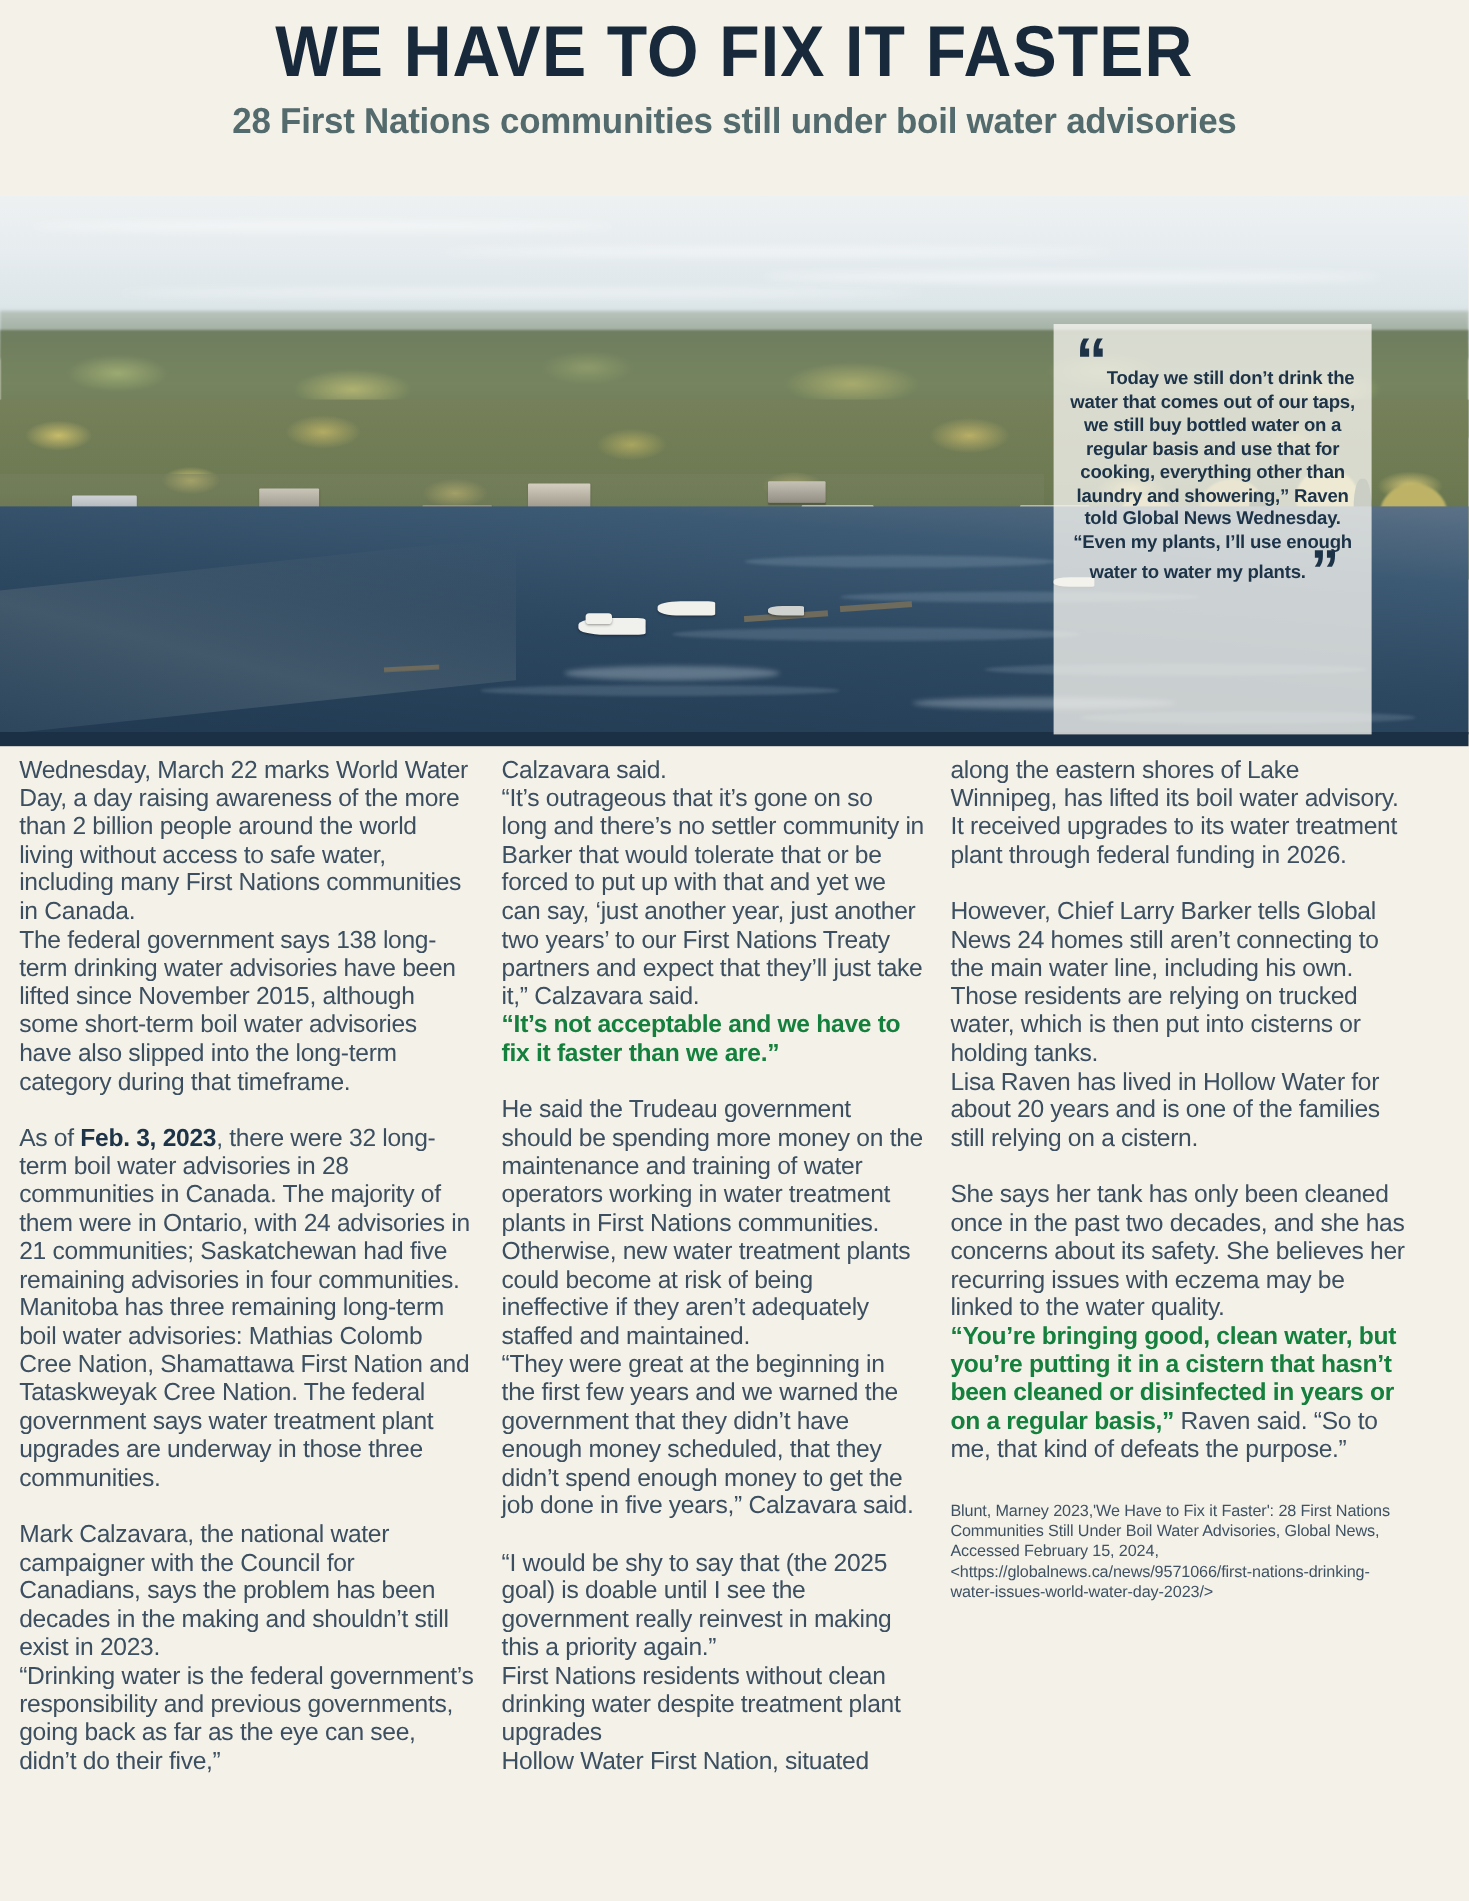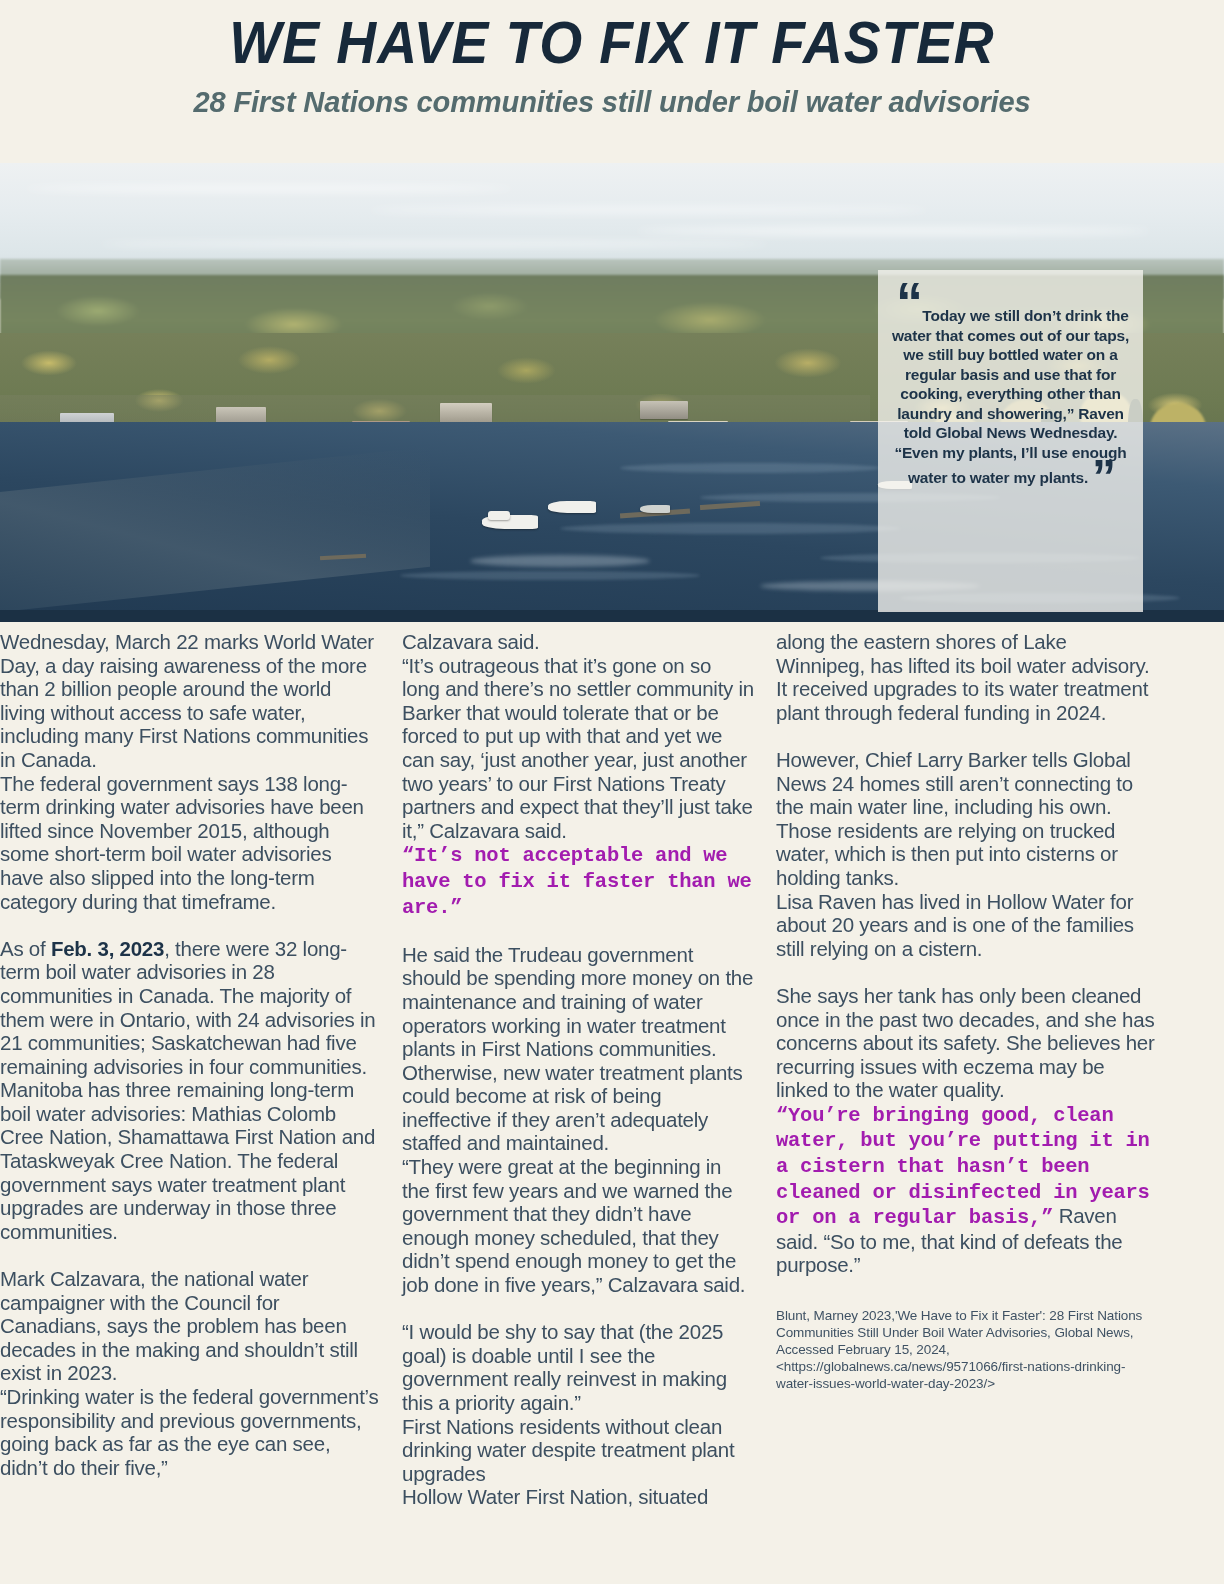--- a/index.html
+++ b/index.html
@@ -11,21 +11,21 @@
     overflow: hidden;
   }
   .page {
     position: relative;
     width: 1224px;
     height: 1584px;
     background: #f4f1e8;
   }
 
   
-  .header { padding-top: 8px; text-align: center; font-style: italic; }
+  .header { padding-top: 8px; text-align: center; }
   .headline {
     font-family: "Liberation Sans Narrow", "Liberation Sans", sans-serif;
     font-size: 60px;
     line-height: 70px;
     font-weight: bold;
     color: #17293a;
     letter-spacing: 1px;
     transform: scaleX(0.92);
     transform-origin: center;
     white-space: nowrap;
@@ -194,39 +194,39 @@
     padding-top: 22px;
     text-align: center;
   }
   .quote-text p { margin: 0; }
 
   
   .columns {
     position: absolute;
     left: 0; top: 630px;
     width: 1224px;
-    padding: 0 0;
+    padding: 0 16px;
     display: flex;
     gap: 22px;
     align-items: flex-start;
   }
   .col { width: 380px; }
   .col-2 { width: 352px; }
   .col-3 { width: 382px; }
 
   .body-text {
     font-size: 20.5px;
     line-height: 23.6px;
     color: #3c4f60;
     letter-spacing: -0.25px;
   }
   .body-text p { margin: 0 0 23.6px 0; }
   .body-text p:last-child { margin-bottom: 0; }
   .body-text b, .body-text strong { color: #1d3348; font-weight: bold; }
-  .pull { color: #a21caf; font-weight: bold; font-family: Liberation Mono, monospace; }
+  .pull { color: #15803d; font-weight: bold; }
 
   .citation {
     margin-top: 30px;
     font-size: 13.5px;
     line-height: 17px;
     color: #3f5264;
     letter-spacing: -0.1px;
     word-break: break-word;
   }
 </style>
@@ -373,21 +373,21 @@
       </p>
       <p>
         <span>“I would be shy to say that (the 2025 goal) is doable until I see the government really reinvest in making this a priority again.”</span><br>
         <span>First Nations residents without clean drinking water despite treatment plant upgrades</span><br>
         <span>Hollow Water First Nation, situated</span>
       </p>
     </div>
 
     <div class="col col-3">
       <div class="body-text">
-        <p>along the eastern shores of Lake Winnipeg, has lifted its boil water advisory. It received upgrades to its water treatment plant through federal funding in 2024.</p>
+        <p>along the eastern shores of Lake Winnipeg, has lifted its boil water advisory. It received upgrades to its water treatment plant through federal funding in 2026.</p>
         <p>
           <span>However, Chief Larry Barker tells Global News 24 homes still aren’t connecting to the main water line, including his own. Those residents are relying on trucked water, which is then put into cisterns or holding tanks.</span><br>
           <span>Lisa Raven has lived in Hollow Water for about 20 years and is one of the families still relying on a cistern.</span>
         </p>
         <p>
           <span>She says her tank has only been cleaned once in the past two decades, and she has concerns about its safety. She believes her recurring issues with eczema may be linked to the water quality.</span><br>
           <span class="pull">“You’re bringing good, clean water, but you’re putting it in a cistern that hasn’t been cleaned or disinfected in years or on a regular basis,”</span><span> Raven said. “So to me, that kind of defeats the purpose.”</span>
         </p>
       </div>
       <div class="citation">Blunt, Marney 2023,'We Have to Fix it Faster': 28 First Nations Communities Still Under Boil Water Advisories, Global News, Accessed February 15, 2024, &lt;https://globalnews.ca/news/9571066/first-nations-drinking-water-issues-world-water-day-2023/&gt;</div>

